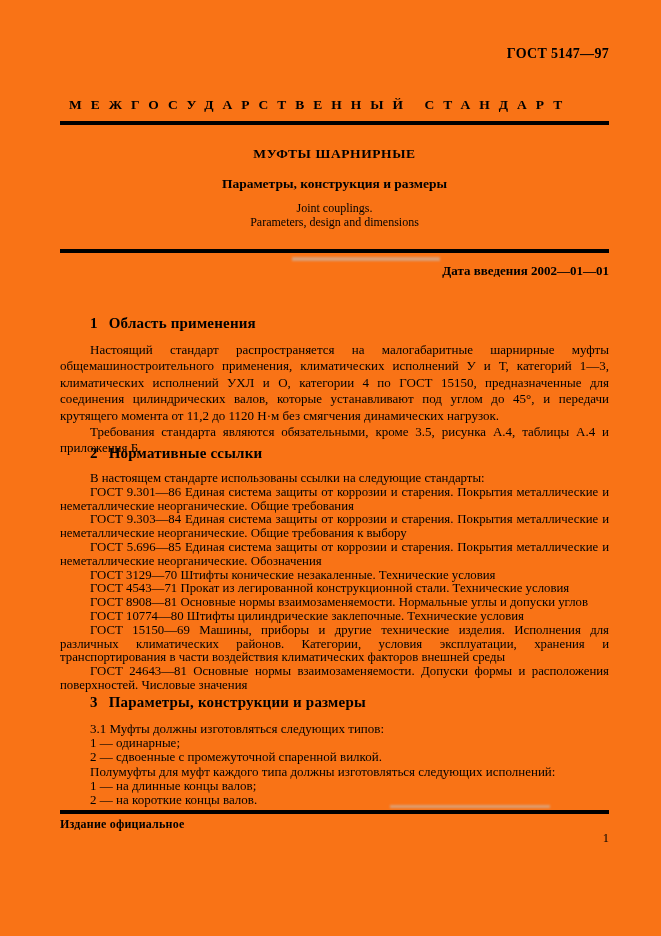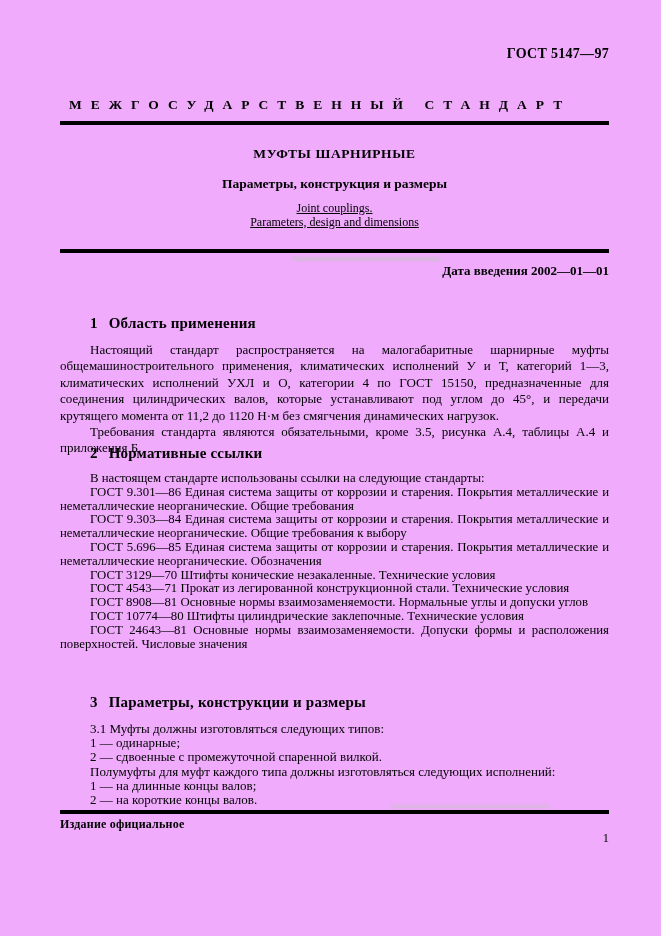--- a/index.html
+++ b/index.html
@@ -2,21 +2,21 @@
 <html lang="ru"><head>
 <meta charset="utf-8">
 <style>
   * { margin: 0; padding: 0; box-sizing: border-box; }
   html, body { background: #ffffff; }
   .page {
     position: relative;
     width: 661px;
     height: 936px;
     margin: 0 auto;
-    background: #f0abfc;
+    background: #f97316;
     color: #000000;
     font-family: "Liberation Serif", serif;
     overflow: hidden;
   }
   .abs { position: absolute; left: 60px; right: 52px; }
 
   .doc-code {
     top: 46px;
     text-align: right;
     font-weight: bold;
@@ -47,21 +47,20 @@
     top: 176px;
     text-align: center;
     font-weight: bold;
     font-size: 13.5px;
   }
   .title-en {
     top: 202px;
     text-align: center;
     font-size: 12px;
     line-height: 13.5px;
-    text-decoration: underline;
   }
   .date-line {
     top: 263px;
     text-align: right;
     font-weight: bold;
     font-size: 13px;
   }
 
   .section { position: absolute; left: 60px; right: 52px; }
   .sec-1 { top: 315px; }
@@ -159,20 +158,21 @@
       <span class="h-num">2</span><span>Нормативные ссылки</span>
     </div>
     <p class="intro">В настоящем стандарте использованы ссылки на следующие стандарты:</p>
     <p class="ref">ГОСТ 9.301—86 Единая система защиты от коррозии и старения. Покрытия металлические и неметаллические неорганические. Общие требования</p>
     <p class="ref">ГОСТ 9.303—84 Единая система защиты от коррозии и старения. Покрытия металлические и неметаллические неорганические. Общие требования к выбору</p>
     <p class="ref">ГОСТ 5.696—85 Единая система защиты от коррозии и старения. Покрытия металлические и неметаллические неорганические. Обозначения</p>
     <p class="ref">ГОСТ 3129—70 Штифты конические незакаленные. Технические условия</p>
     <p class="ref">ГОСТ 4543—71 Прокат из легированной конструкционной стали. Технические условия</p>
     <p class="ref">ГОСТ 8908—81 Основные нормы взаимозаменяемости. Нормальные углы и допуски углов</p>
     <p class="ref">ГОСТ 10774—80 Штифты цилиндрические заклепочные. Технические условия</p>
+    <p class="ref">ГОСТ 15150—69 Машины, приборы и другие технические изделия. Исполнения для различных климатических районов. Категории, условия эксплуатации, хранения и транспортирования в части воздействия климатических факторов внешней среды</p>
     <p class="ref">ГОСТ 24643—81 Основные нормы взаимозаменяемости. Допуски формы и расположения поверхностей. Числовые значения</p>
   </div>
 
   <div class="section sec-3">
     <div class="sec-h">
       <span class="h-num">3</span><span>Параметры, конструкции и размеры</span>
     </div>
     <p class="item first">3.1 Муфты должны изготовляться следующих типов:</p>
     <p class="item">1 — одинарные;</p>
     <p class="item">2 — сдвоенные с промежуточной спаренной вилкой.</p>

